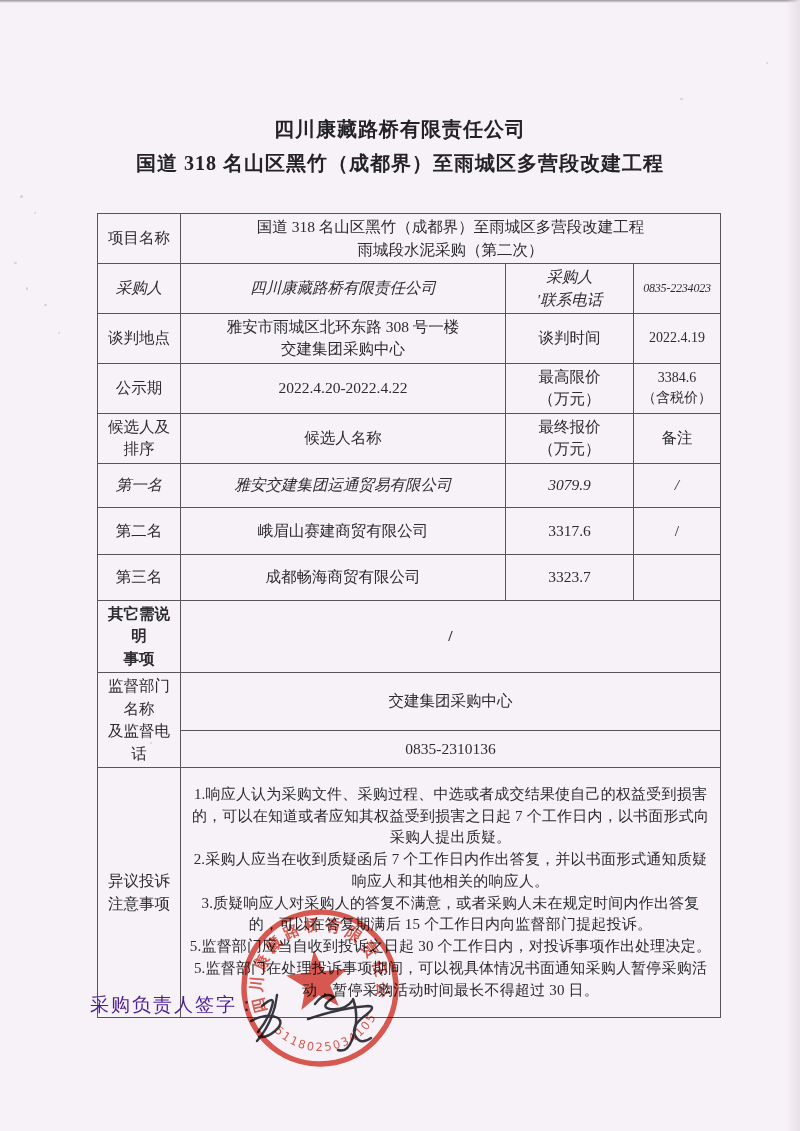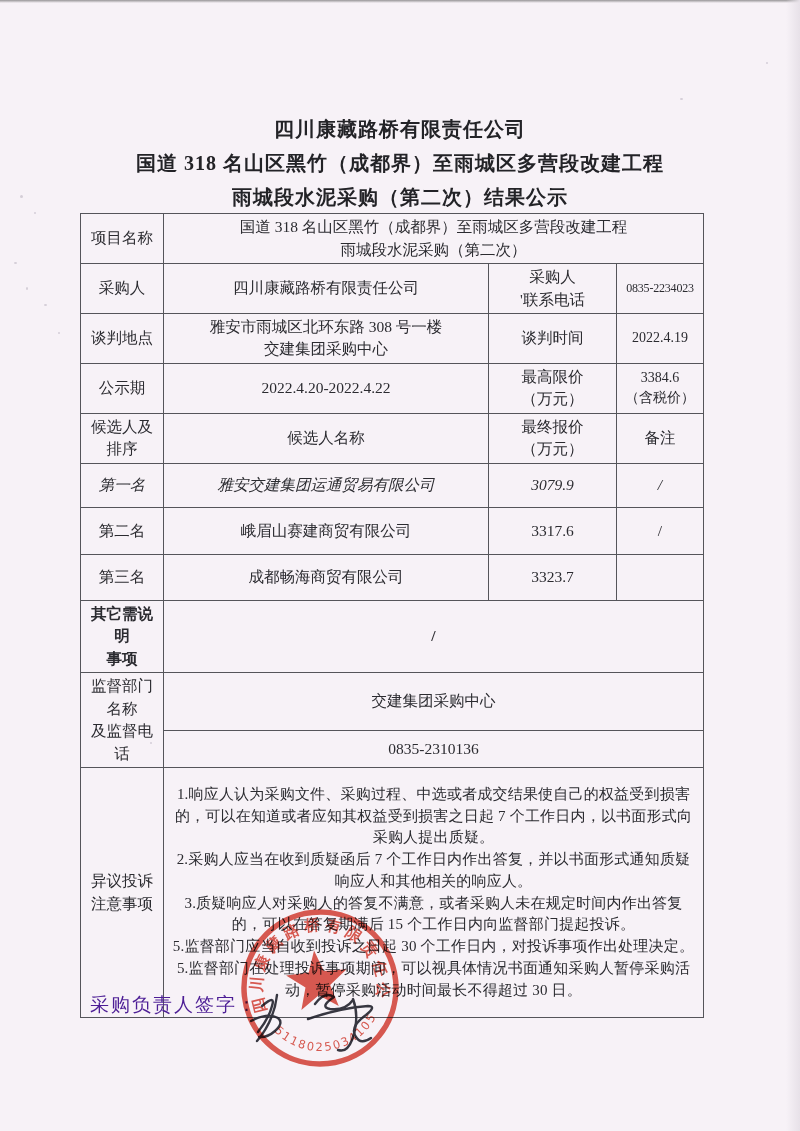--- a/index.html
+++ b/index.html
@@ -12,32 +12,32 @@
   .page-edge-top{position:absolute;left:0;top:0;width:800px;height:3px;
     background:linear-gradient(#4a4a4a,rgba(74,74,74,0));opacity:.55;}
   .page-edge-right{position:absolute;right:0;top:0;width:14px;height:1131px;
     background:linear-gradient(90deg,rgba(222,214,223,0),#e7e1e8);}
   .speck{position:absolute;border-radius:50%;background:#8b8494;opacity:.32;}
 
   .titles{position:absolute;left:0;top:112px;width:800px;text-align:center;
     font-weight:bold;font-size:20px;line-height:34px;letter-spacing:1px;color:#232327;}
 
   table.doc{
-    position:absolute;left:80px;top:213px;width:623px;
+    position:absolute;left:97px;top:213px;width:623px;
     border-collapse:collapse;table-layout:fixed;
     font-size:15.5px;color:#2b2b30;
   }
   table.doc td{
     border:1.5px solid #55555a;
     text-align:center;vertical-align:middle;
     padding:2px 6px;line-height:1.45;
     overflow:hidden;
   }
   .c0{width:83px;}.c1{width:325px;}.c2{width:128px;}.c3{width:87px;}
-  tr.r1{height:50px;}  tr.r2{height:50px;}  tr.r3{height:48px;margin-top:18px;}
+  tr.r1{height:50px;}  tr.r2{height:50px;font-style:italic;}  tr.r3{height:48px;margin-top:18px;}
   tr.r4{height:47px;margin-top:45px;}  tr.r5{height:48px;}  tr.r6{height:44px;font-style:italic;}
   tr.r7{height:47px;}  tr.r8{height:46px;}  tr.r9{height:52px;font-weight:bold;}
   tr.r10a{height:53px;} tr.r10b{height:34px;} tr.r11{height:250px;}
   td.left{text-align:left;padding-left:12px;}
   td.notice-cell{text-align:left;vertical-align:top;padding:8px 8px 6px 10px;
     font-size:15px;line-height:1.6;letter-spacing:.2px;text-align:justify;}
   td.small{font-size:12px;letter-spacing:-.2px;white-space:nowrap;padding:2px 1px;}
   td.mid{font-size:14px;white-space:nowrap;padding:2px 2px;}
   .two-line span{display:block;}
 
@@ -58,21 +58,20 @@
 <span class="speck" style="left:26px;top:287px;width:2px;height:3px;"></span>
 <span class="speck" style="left:44px;top:304px;width:3px;height:2px;"></span>
 <span class="speck" style="left:58px;top:332px;width:2px;height:2px;"></span>
 <span class="speck" style="left:150px;top:742px;width:2px;height:2px;"></span>
 <span class="speck" style="left:680px;top:98px;width:3px;height:2px;"></span>
 <span class="speck" style="left:766px;top:62px;width:2px;height:2px;"></span>
 
 <div class="titles">
   <div>四川康藏路桥有限责任公司</div>
   <div>国道 318 名山区黑竹（成都界）至雨城区多营段改建工程</div>
-  <div>雨城段水泥采购（第二次）结果公示</div>
 </div>
 
 <table class="doc">
   <colgroup>
       <col class="c0">
       <col class="c1">
       <col class="c2">
       <col class="c3">
     </colgroup>
 

